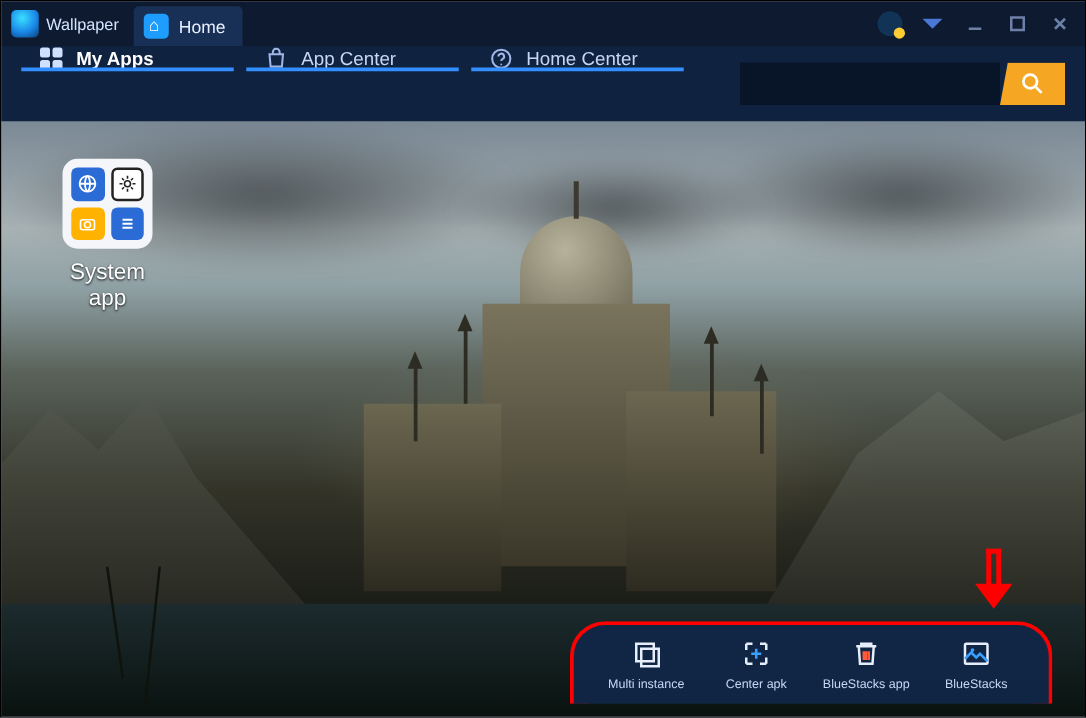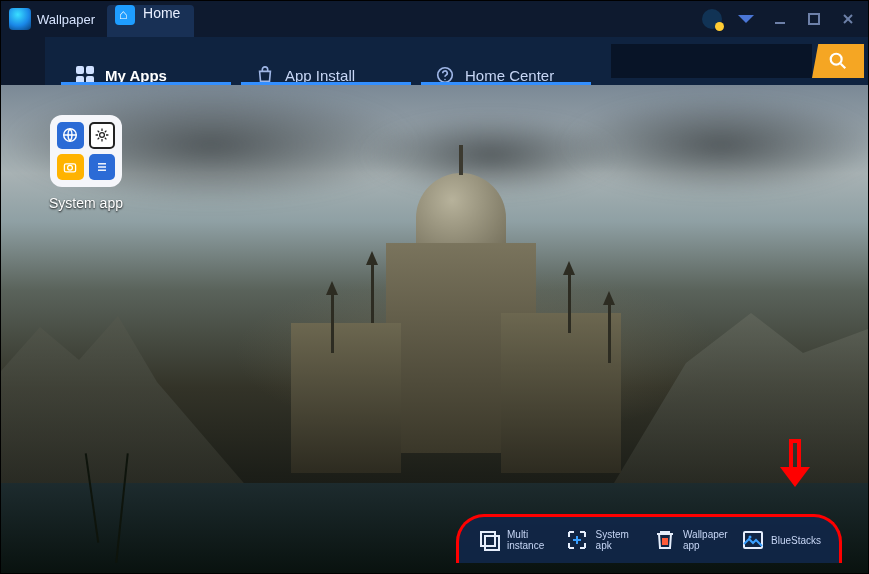--- a/index.html
+++ b/index.html
@@ -30,20 +30,21 @@
   .logo-square {
     width: 22px; height: 22px;
     border-radius: 4px;
     background: radial-gradient(circle at 40% 30%, #3adfff 0%, #1a88e8 55%, #0a3f77 100%);
     position: relative;
     overflow: hidden;
   }
   .app-title { color: #d6e4ff; font-size: 13px; margin-right: 6px; }
   .tab {
     display: flex;
+    align-items: center;
     gap: 8px;
     background: #183055;
     height: 32px;
     padding: 0 14px 0 8px;
     border-radius: 4px 4px 0 0;
     color: #e8efff;
     font-size: 14px;
     margin-top: 4px;
   }
   .home-icon {
@@ -67,27 +68,26 @@
   .notif-icon::after{content:"";position:absolute;right:-2px;bottom:-2px;width:9px;height:9px;border-radius:50%;background:#ffcc33;}
   .chevron-down {
     width: 0; height: 0;
     border-left: 8px solid transparent;
     border-right: 8px solid transparent;
     border-top: 8px solid #4a76d6;
   }
 
   
   .navbar {
-    height: 48px;
+    height: 60px;
     background: #0f2340;
     display: flex;
-    align-items: flex-end;
+    align-items: flex-start;
     padding: 0 16px;
     gap: 10px;
-    margin-left: 44px;
   }
   .nav-item {
     display: flex;
     align-items: center;
     gap: 10px;
     color: #c7d6f5;
     font-size: 15px;
     padding: 0 14px;
     position: relative;
     cursor: pointer;
@@ -170,35 +170,35 @@
   }
   .folder-tile {
     width:72px; height:72px; margin:0 auto 8px;
     background:#f5f6fa; border-radius:12px;
     display:grid; grid-template-columns:1fr 1fr; grid-template-rows:1fr 1fr;
     gap:5px; padding:7px;
   }
   .mini { border-radius:5px; display:flex; align-items:center; justify-content:center; color:#fff; font-size:14px;}
   .mi1{background:#2b6bd6;} .mi2{background:#fff;border:2px solid #222;} .mi2 svg{stroke:#222;}
   .mi3{background:#ffb300;} .mi4{background:#2b6bd6;}
-  .app-label{font-size:14px;text-shadow:0 1px 2px #000;}
+  .app-label{font-size:18px;text-shadow:0 1px 2px #000;}
 
   
   .tray {
     position:absolute; right:26px; bottom:10px;
     display:flex; gap:8px;
     background: rgba(17,38,71,0.94);
     padding:10px 18px;
     border-radius:28px 28px 0 0;
     border: 3px solid #ff0000;
     border-bottom: none;
   }
   .tray-item {
     width:80px;
-    display:flex; flex-direction:row; align-items:center; gap:6px;
+    display:flex; flex-direction:column; align-items:center; gap:6px;
     color:#c7d6f5; font-size:10px; cursor:pointer;
   }
   .tray-icon{width:26px;height:26px;display:flex;align-items:center;justify-content:center;}
   .tray-icon svg{stroke:#e6eefc;fill:none;stroke-width:2;}
 
   
   .annot-arrow{
     position:absolute; right:62px; bottom:86px; width:22px; height:48px;
   }
   .annot-arrow .shaft{position:absolute;left:5px;top:0;width:12px;height:30px;background:transparent;border:4px solid #ff0000;border-bottom:none;}
@@ -253,21 +253,21 @@
       </span>
       <span>My Apps</span>
     </div>
     <div class="nav-item">
       <span class="nav-icon">
         <svg class="bag-svg" width="18" height="18" viewBox="0 0 20 20">
             <path d="M4 6h12l-1 11H5z"></path>
             <path d="M7 6V4a3 3 0 0 1 6 0v2"></path>
           </svg>
       </span>
-      <span>App Install</span>
+      <span>App Center</span>
     </div>
     <div class="nav-item">
       <span class="nav-icon">
         <svg class="help-svg" width="20" height="20" viewBox="0 0 22 22">
             <circle cx="11" cy="11" r="8"></circle>
             <path d="M8.5 9a2.5 2.5 0 1 1 3.5 2.3c-.8.4-1 1-1 1.7"></path>
             <circle cx="11" cy="16" r="0.8" fill="#9fb6e6" stroke="none"></circle>
           </svg>
       </span>
       <span>Home Center</span>
@@ -350,32 +350,32 @@
         <span>Multi instance</span>
       </div>
       <div class="tray-item">
         <span class="tray-icon">
           <svg width="24" height="24" viewBox="0 0 24 24">
               <path d="M4 4h5M15 4h5M20 4v5M20 15v5M20 20h-5M9 20H4M4 20v-5M4 9V4"></path>
               <line x1="12" y1="8" x2="12" y2="16" stroke="#3aa0ff"></line>
               <line x1="8" y1="12" x2="16" y2="12" stroke="#3aa0ff"></line>
             </svg>
         </span>
-        <span>System apk</span>
+        <span>Center apk</span>
       </div>
       <div class="tray-item">
         <span class="tray-icon">
           <svg width="24" height="24" viewBox="0 0 24 24">
               <path d="M4 6h16M8 6V4h8v2M6 6l1 14h10l1-14"></path>
               <line x1="10" y1="10" x2="10" y2="17" stroke="#ff5b3a"></line>
               <line x1="12" y1="10" x2="12" y2="17" stroke="#ff5b3a"></line>
               <line x1="14" y1="10" x2="14" y2="17" stroke="#ff5b3a"></line>
             </svg>
         </span>
-        <span>Wallpaper app</span>
+        <span>BlueStacks app</span>
       </div>
       <div class="tray-item">
         <span class="tray-icon">
           <svg width="24" height="24" viewBox="0 0 24 24">
               <rect x="3" y="4" width="18" height="16" rx="1"></rect>
               <path d="M3 16l5-5 4 4 3-3 6 6" stroke="#3aa0ff"></path>
               <circle cx="9" cy="9" r="1.5" fill="#3aa0ff" stroke="none"></circle>
             </svg>
         </span>
         <span>BlueStacks</span>

